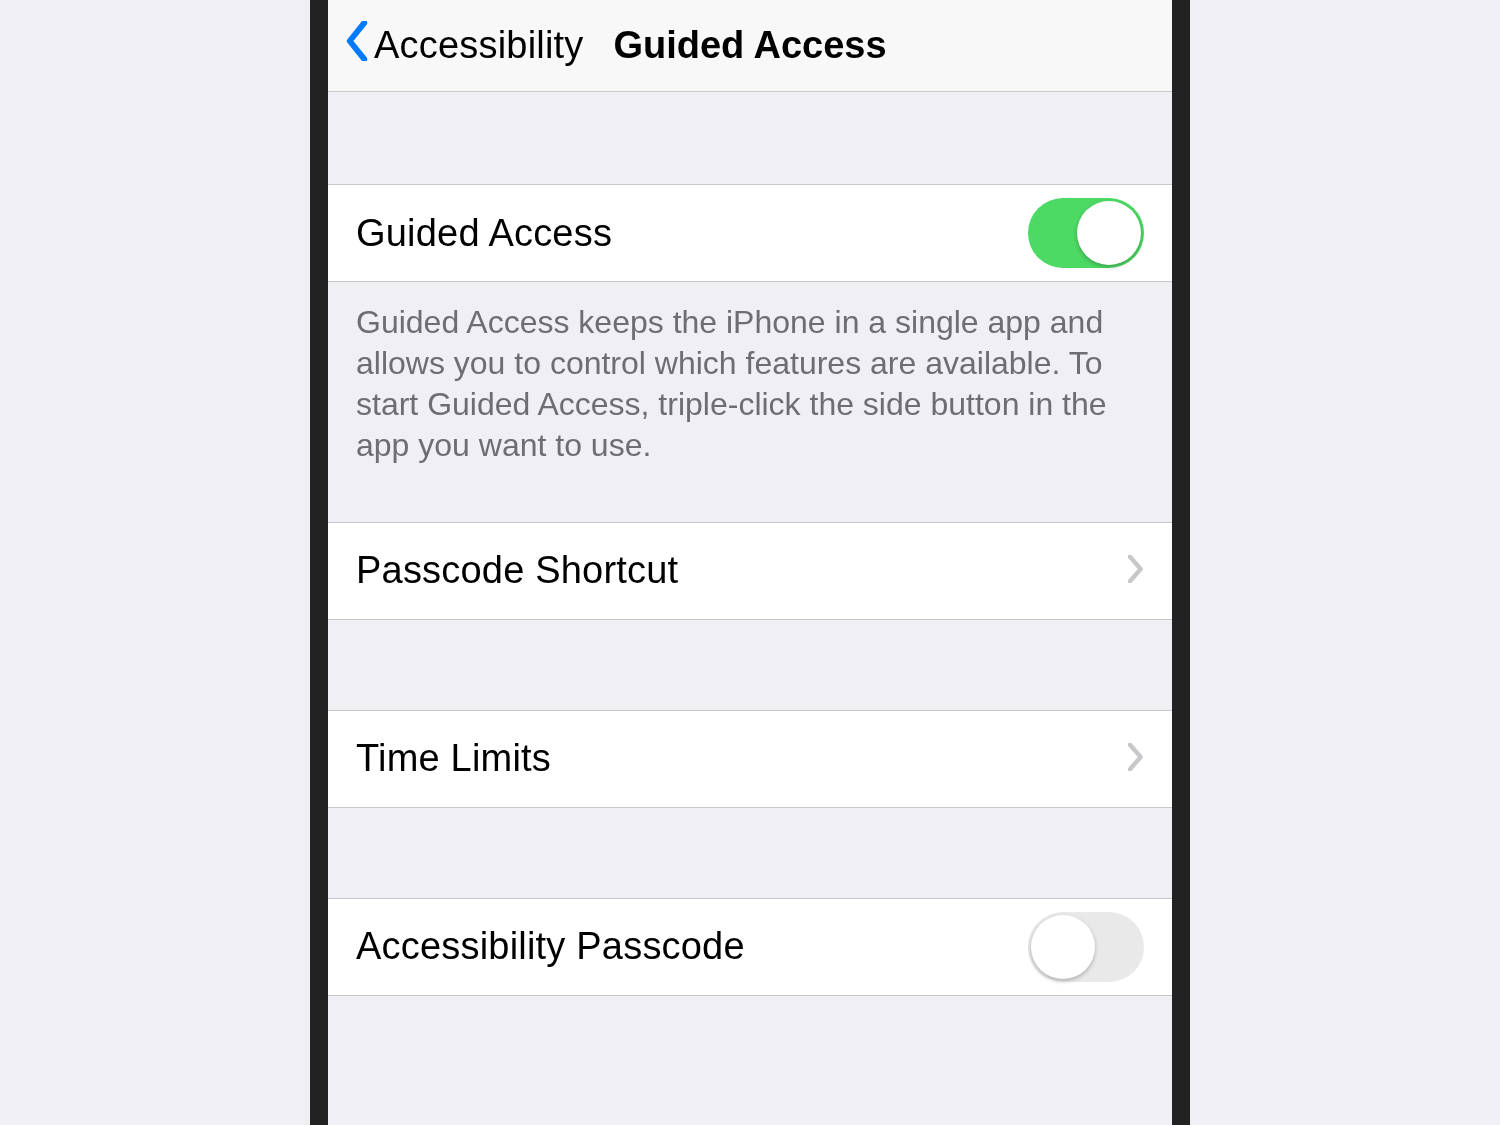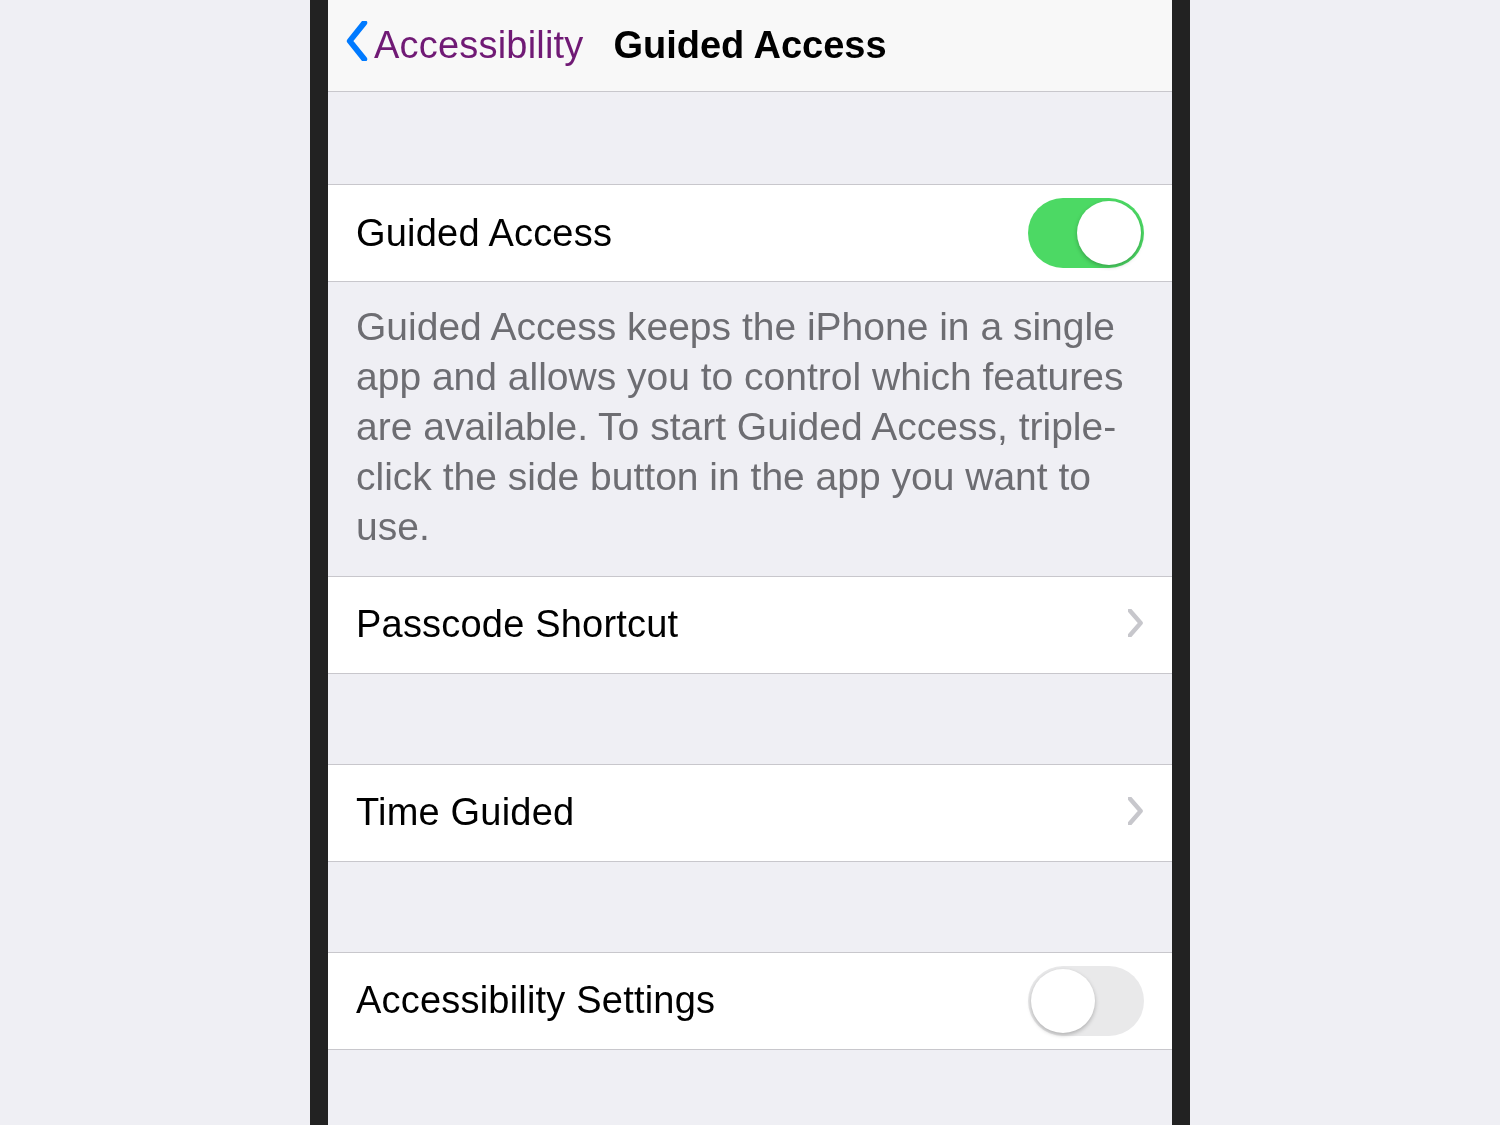--- a/index.html
+++ b/index.html
@@ -23,21 +23,21 @@
     background:#f8f8f8;
     border-bottom:1px solid #c8c7cc;
     display:flex;
     align-items:center;
     position:relative;
     padding:0 18px;
   }
   .back-btn {
     display:flex;
     align-items:center;
-    color:#701a75;
+    color:#000000;
     font-size:38px;
     font-weight:400;
     cursor:pointer;
     letter-spacing:0.2px;
   }
   .back-btn svg { width:22px; height:40px; margin-right:6px; }
   .nav-title {
     position:absolute;
     left:50%;
     transform:translateX(-50%);
@@ -77,22 +77,22 @@
     top:3px;
     width:64px;
     height:64px;
     background:#fff;
     border-radius:50%;
     box-shadow:0 2px 4px rgba(0,0,0,0.25);
   }
   .toggle.on .knob { right:3px; }
   .toggle.off .knob { left:3px; }
   .footer-text {
-    padding:20px 28px 24px 28px;
-    font-size:39px;
+    padding:20px 28px 56px 28px;
+    font-size:32px;
     line-height:1.28;
     color:#6d6d72;
   }
 </style>
 </head>
 <body>
 
 <div class="device">
 
   <div class="navbar">
@@ -123,30 +123,30 @@
     <span class="chevron">
       <svg viewBox="0 0 10 18" fill="none" stroke="#c7c7cc" stroke-width="2.8" stroke-linecap="round" stroke-linejoin="round">
           <polyline points="1,1 8,9 1,17"></polyline>
         </svg>
     </span>
   </div>
 
   <div class="section-gap-sm"></div>
 
   <div class="row">
-    <span class="row-label">Time Guided</span>
+    <span class="row-label">Time Limits</span>
     <span class="chevron">
       <svg viewBox="0 0 10 18" fill="none" stroke="#c7c7cc" stroke-width="2.8" stroke-linecap="round" stroke-linejoin="round">
           <polyline points="1,1 8,9 1,17"></polyline>
         </svg>
     </span>
   </div>
 
   <div class="section-gap-sm"></div>
 
   <div class="row">
-    <span class="row-label">Accessibility Settings</span>
+    <span class="row-label">Accessibility Passcode</span>
     <div class="toggle off">
         <div class="knob"></div>
       </div>
   </div>
 
 </div>
 
 </body></html>

